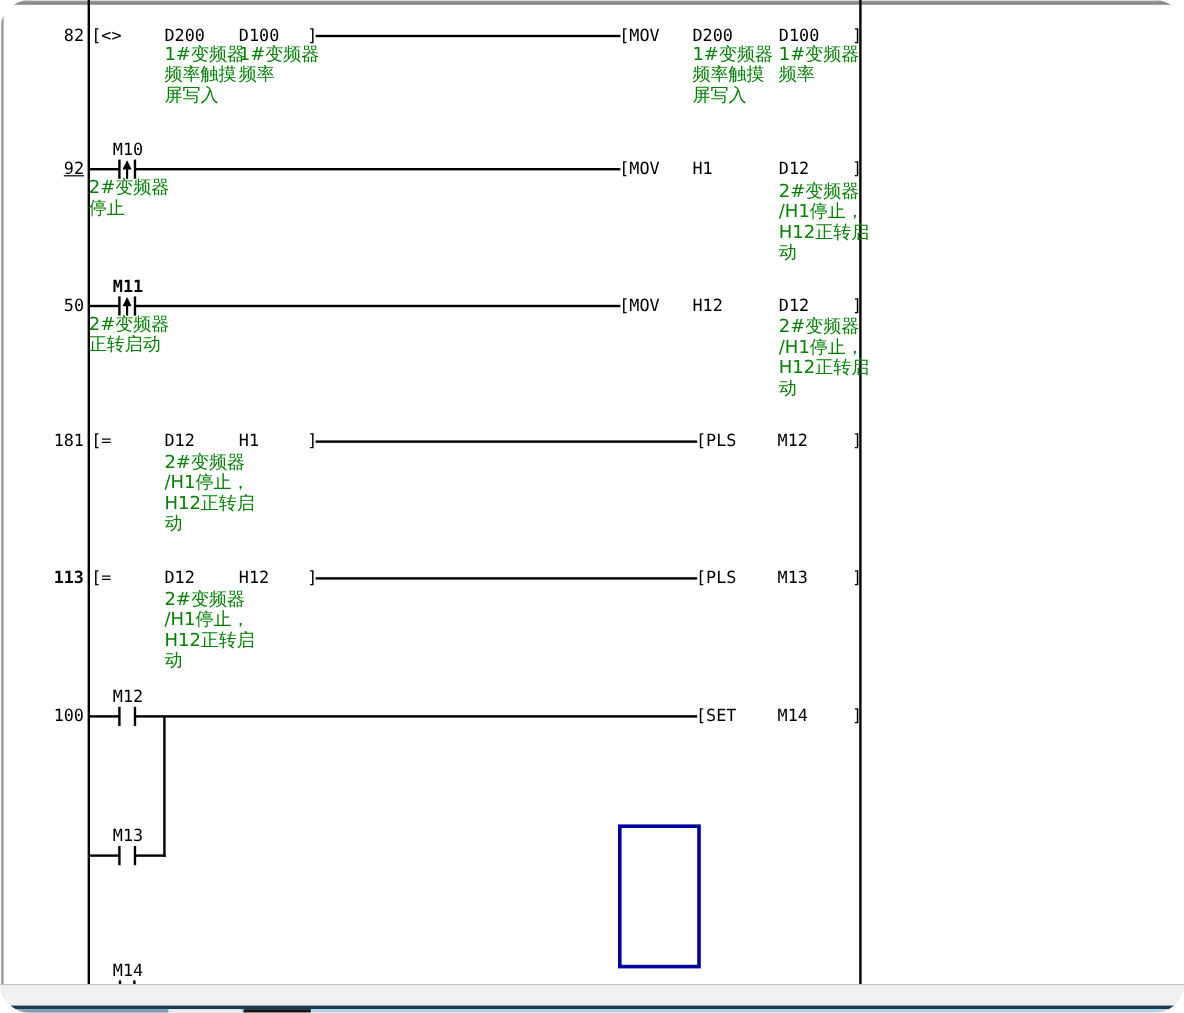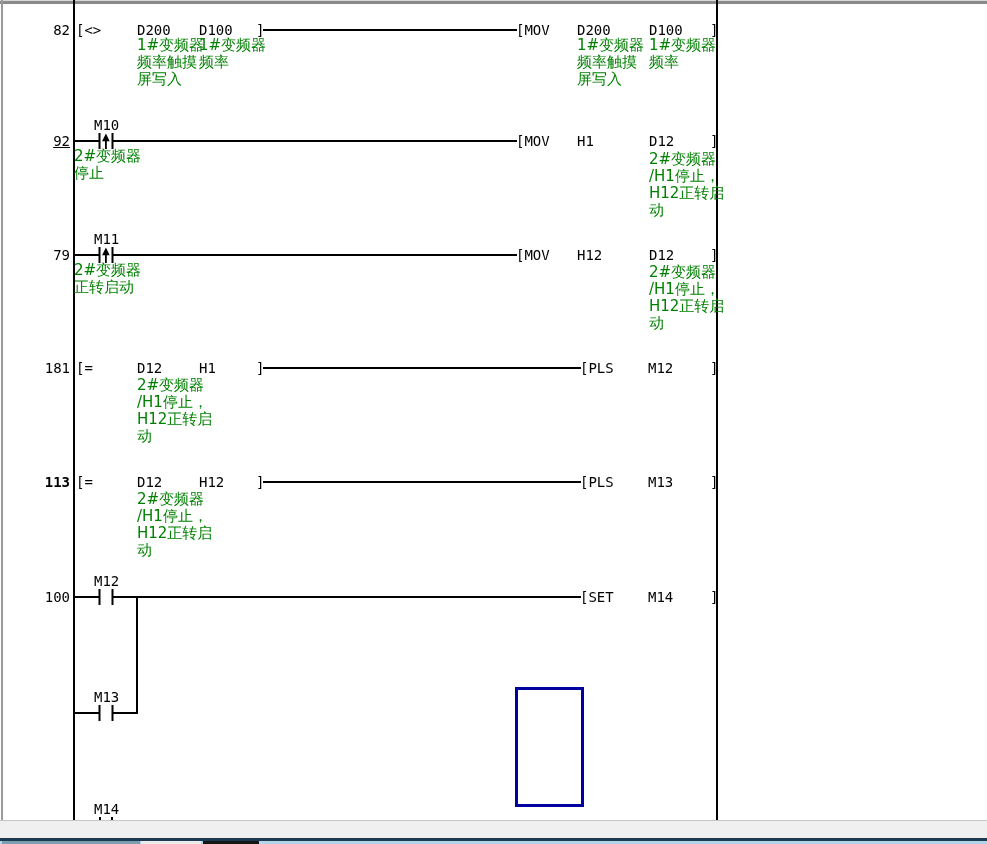--- a/index.html
+++ b/index.html
@@ -1,17 +1,17 @@
 <!DOCTYPE html>
 <html><head>
 <meta charset="utf-8">
 <style>
   html,body{margin:0;padding:0;background:#fff;}
   #win{position:relative;width:987px;height:844px;background:#ffffff;overflow:hidden;
-       font-family:"DejaVu Sans Mono","Liberation Mono",monospace;}
+       font-family:"DejaVu Sans Mono","Liberation Mono",monospace;border-radius:25px;}
   .chrome-top{position:absolute;left:0;top:0;width:987px;height:3px;background:#8a8a8a;border-top:1px solid #d8d8d8;}
   .chrome-left{position:absolute;left:1px;top:0;width:2px;height:838px;background:#9a9a9a;}
   .hline{position:absolute;height:2px;background:#000;}
   .vline{position:absolute;width:2px;background:#000;}
   .rail{position:absolute;width:2px;background:#000;}
   .dtext{position:absolute;font:14px "DejaVu Sans Mono","Liberation Mono",monospace;color:#000;white-space:pre;}
   .step{position:absolute;left:20px;width:50px;text-align:right;
         font:14px "DejaVu Sans Mono","Liberation Mono",monospace;color:#000;}
   .comment{position:absolute;font:15px/17px "DejaVu Sans","Liberation Sans",sans-serif;
            color:#008000;white-space:pre;}
@@ -65,24 +65,24 @@
       <div class="comment" style="left: 649px; top: 151px; color: rgb(0, 128, 0);">2#变频器
 /H1停止，
 H12正转启
 动</div>
       <svg width="16" height="18" viewBox="0 0 16 18" class="contact" style="left: 98px; top: 132px;">
         <rect x="0.5" y="1" width="2" height="16"></rect>
         <rect x="13.5" y="1" width="2" height="16"></rect>
         <rect x="7" y="8" width="1.8" height="9"></rect>
         <path d="M7.9,1.5 L4.1,9.2 L11.7,9.2 Z"></path>
       </svg>
-      <div class="step" style="top: 247px;">79</div>
+      <div class="step" style="top: 247px;">50</div>
       <div class="hline" style="left: 75px; top: 254px; width: 24px;"></div>
       <div class="hline" style="left: 113px; top: 254px; width: 404px;"></div>
-      <div class="dtext" style="left: 94px; top: 231px;">M11</div>
+      <div class="dtext" style="left: 94px; top: 231px; font-weight: bold;">M11</div>
       <div class="dtext" style="left: 516px; top: 247px;">[MOV</div>
       <div class="dtext" style="left: 577px; top: 247px;">H12</div>
       <div class="dtext" style="left: 649px; top: 247px;">D12</div>
       <div class="dtext" style="left: 710px; top: 247px;">]</div>
       <div class="comment" style="left: 74px; top: 262px; color: rgb(0, 128, 0);">2#变频器
 正转启动</div>
       <div class="comment" style="left: 649px; top: 264px; color: rgb(0, 128, 0);">2#变频器
 /H1停止，
 H12正转启
 动</div>

